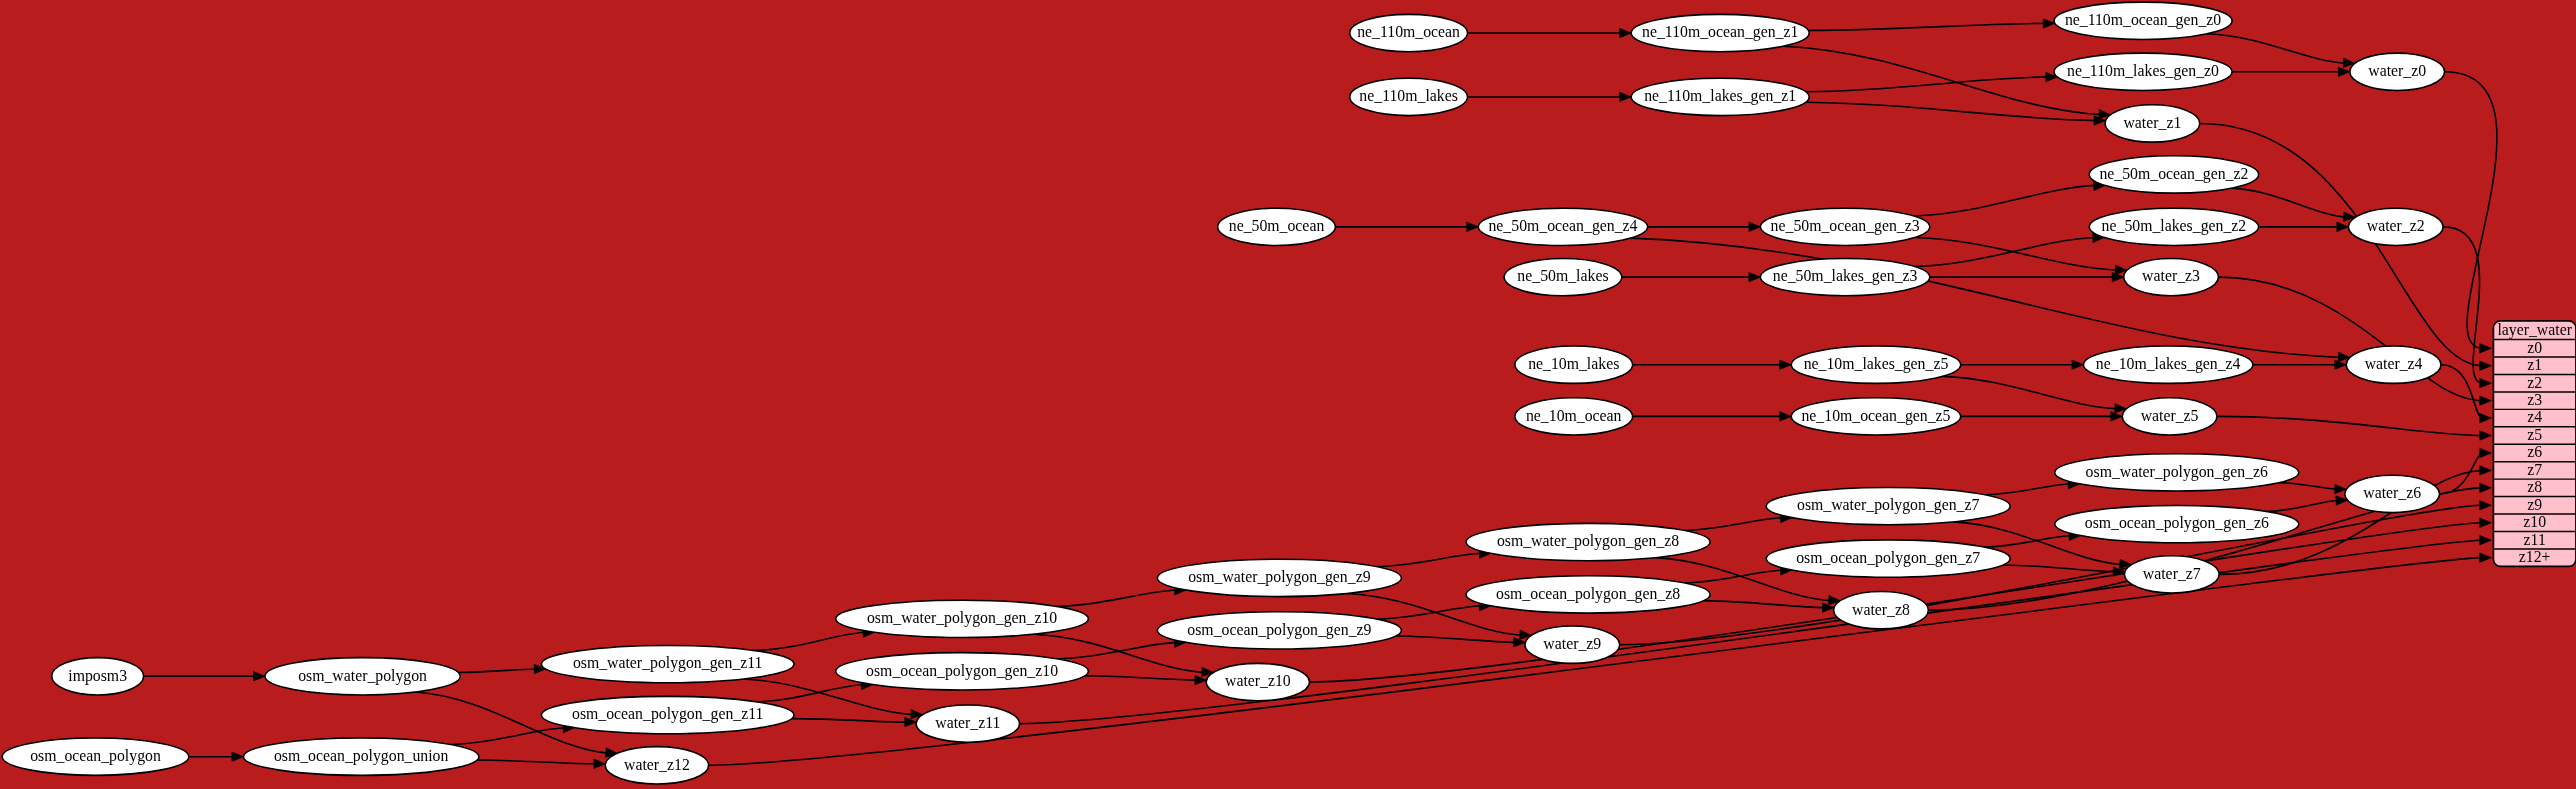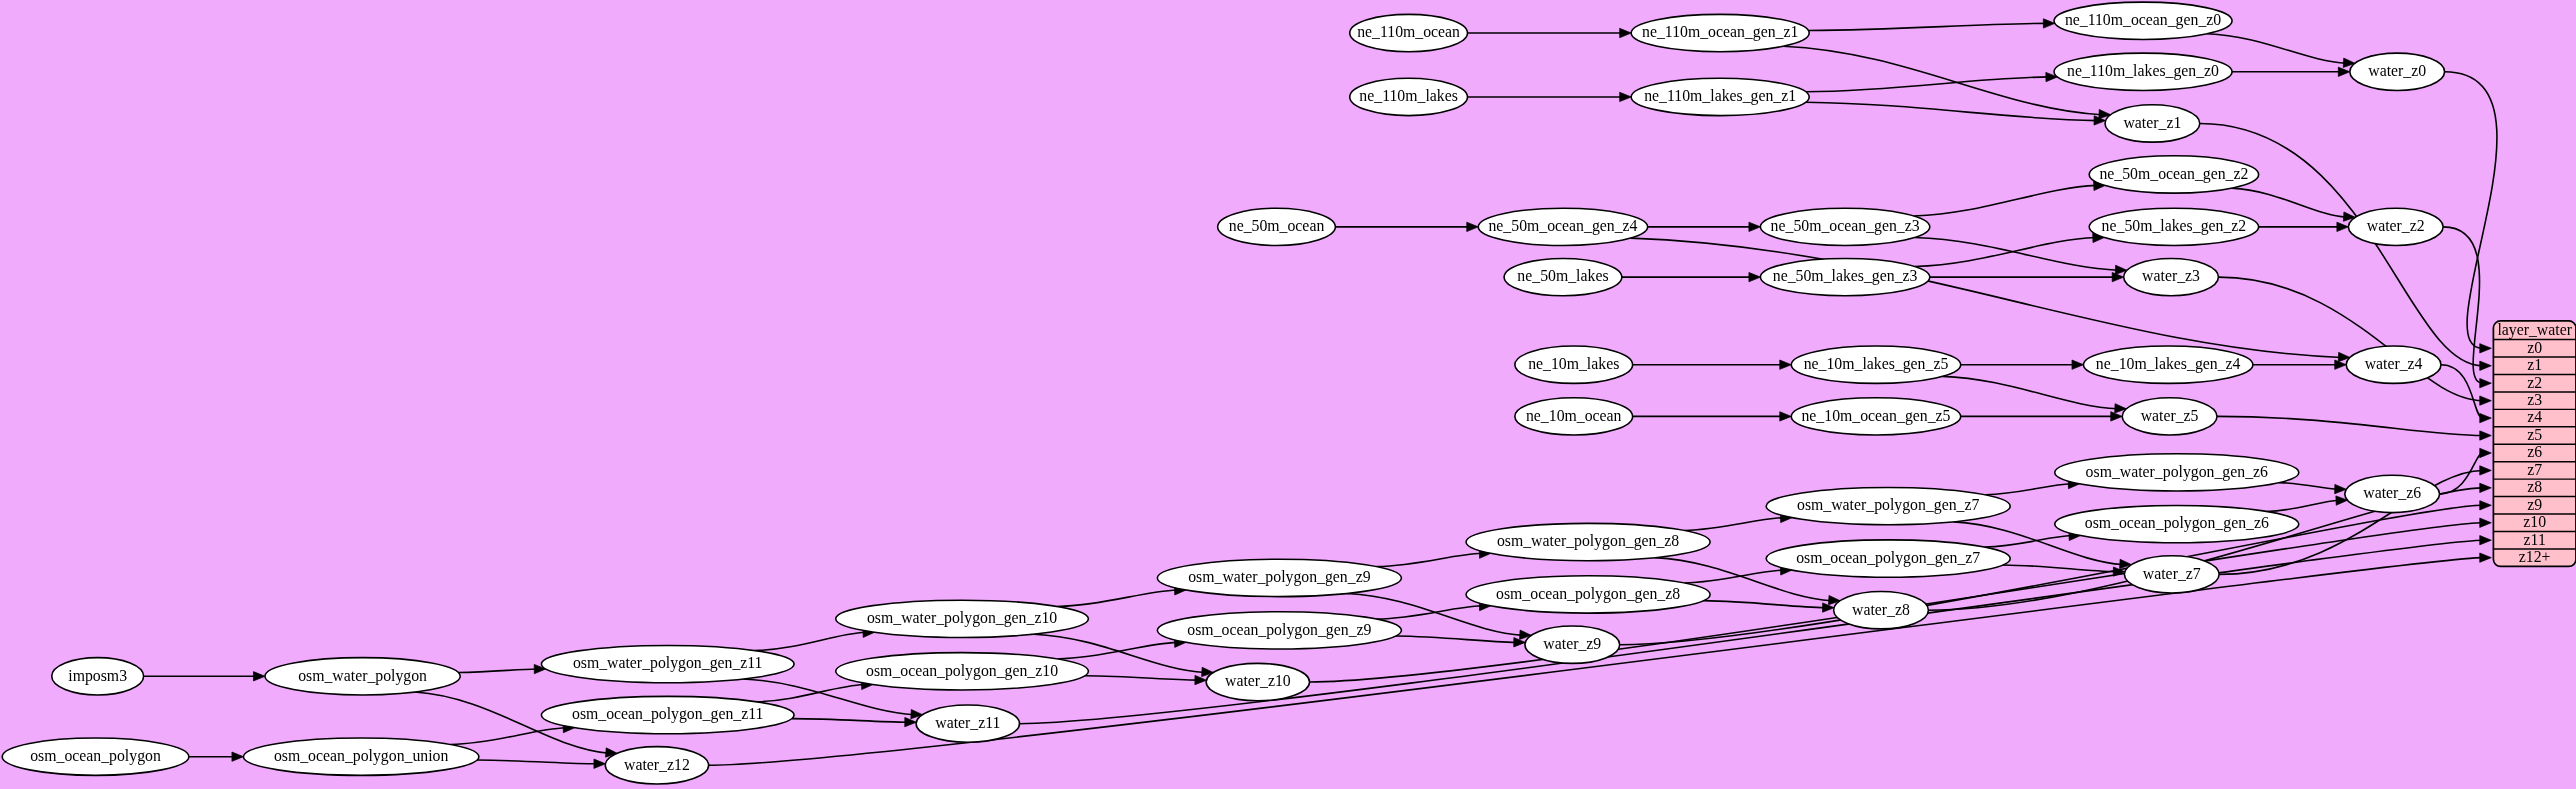--- a/index.html
+++ b/index.html
@@ -10,21 +10,21 @@
   body {
     width: 2576px;
     height: 789px;
     font-family: "Liberation Serif", "DejaVu Serif", serif;
     overflow: hidden;
   }
   #canvas {
     position: relative;
     width: 2576px;
     height: 789px;
-    background: #f0abfc;
+    background: #b91c1c;
   }
   #graph-svg {
     position: absolute;
     left: 0;
     top: 0;
     width: 2576px;
     height: 789px;
   }
   .node-ellipse {
     fill: #ffffff;

